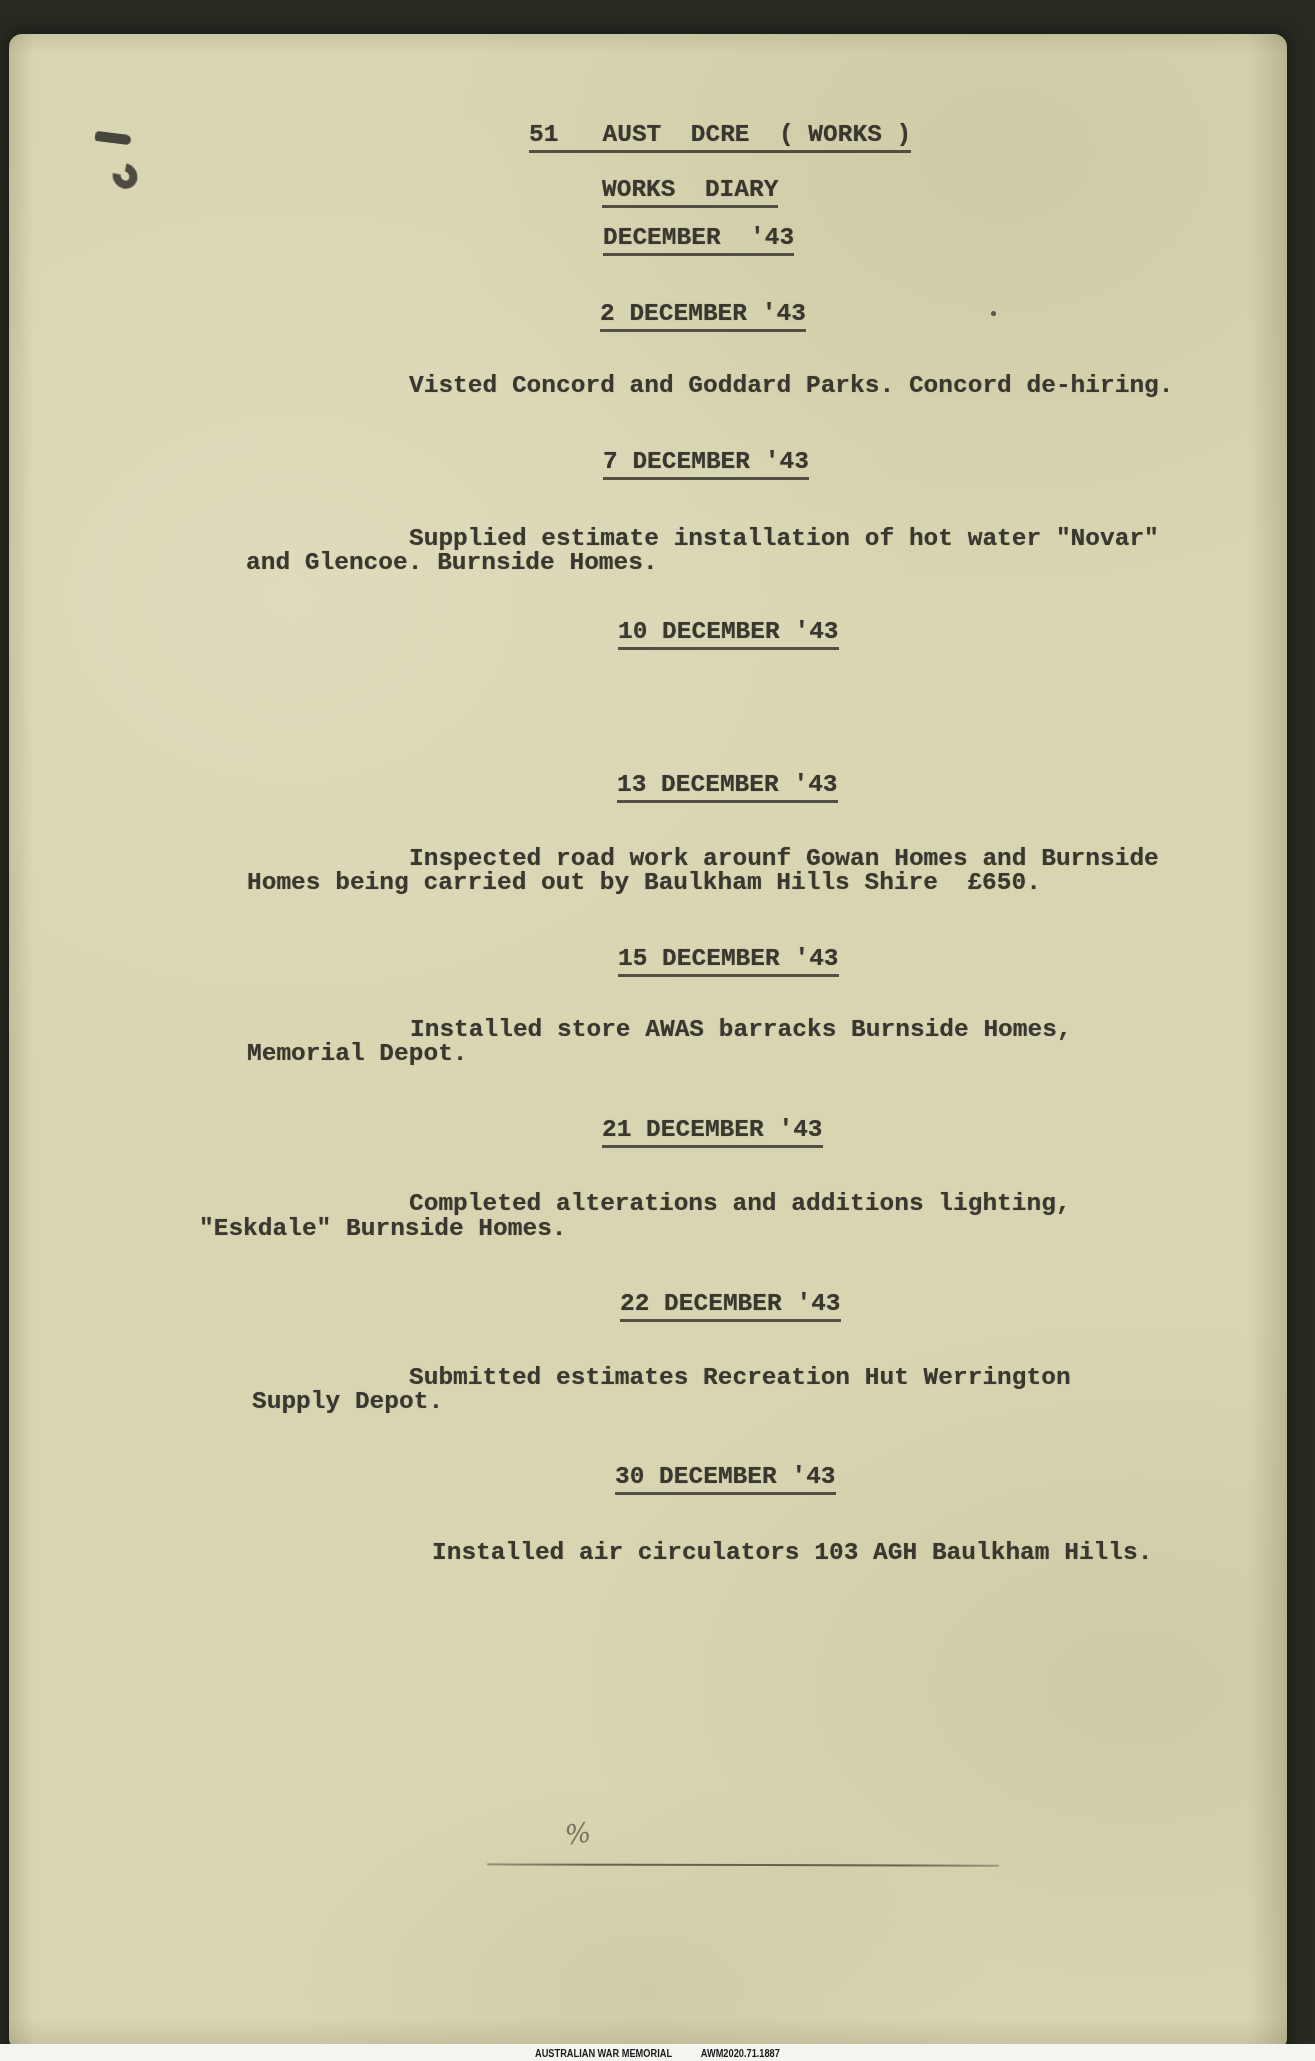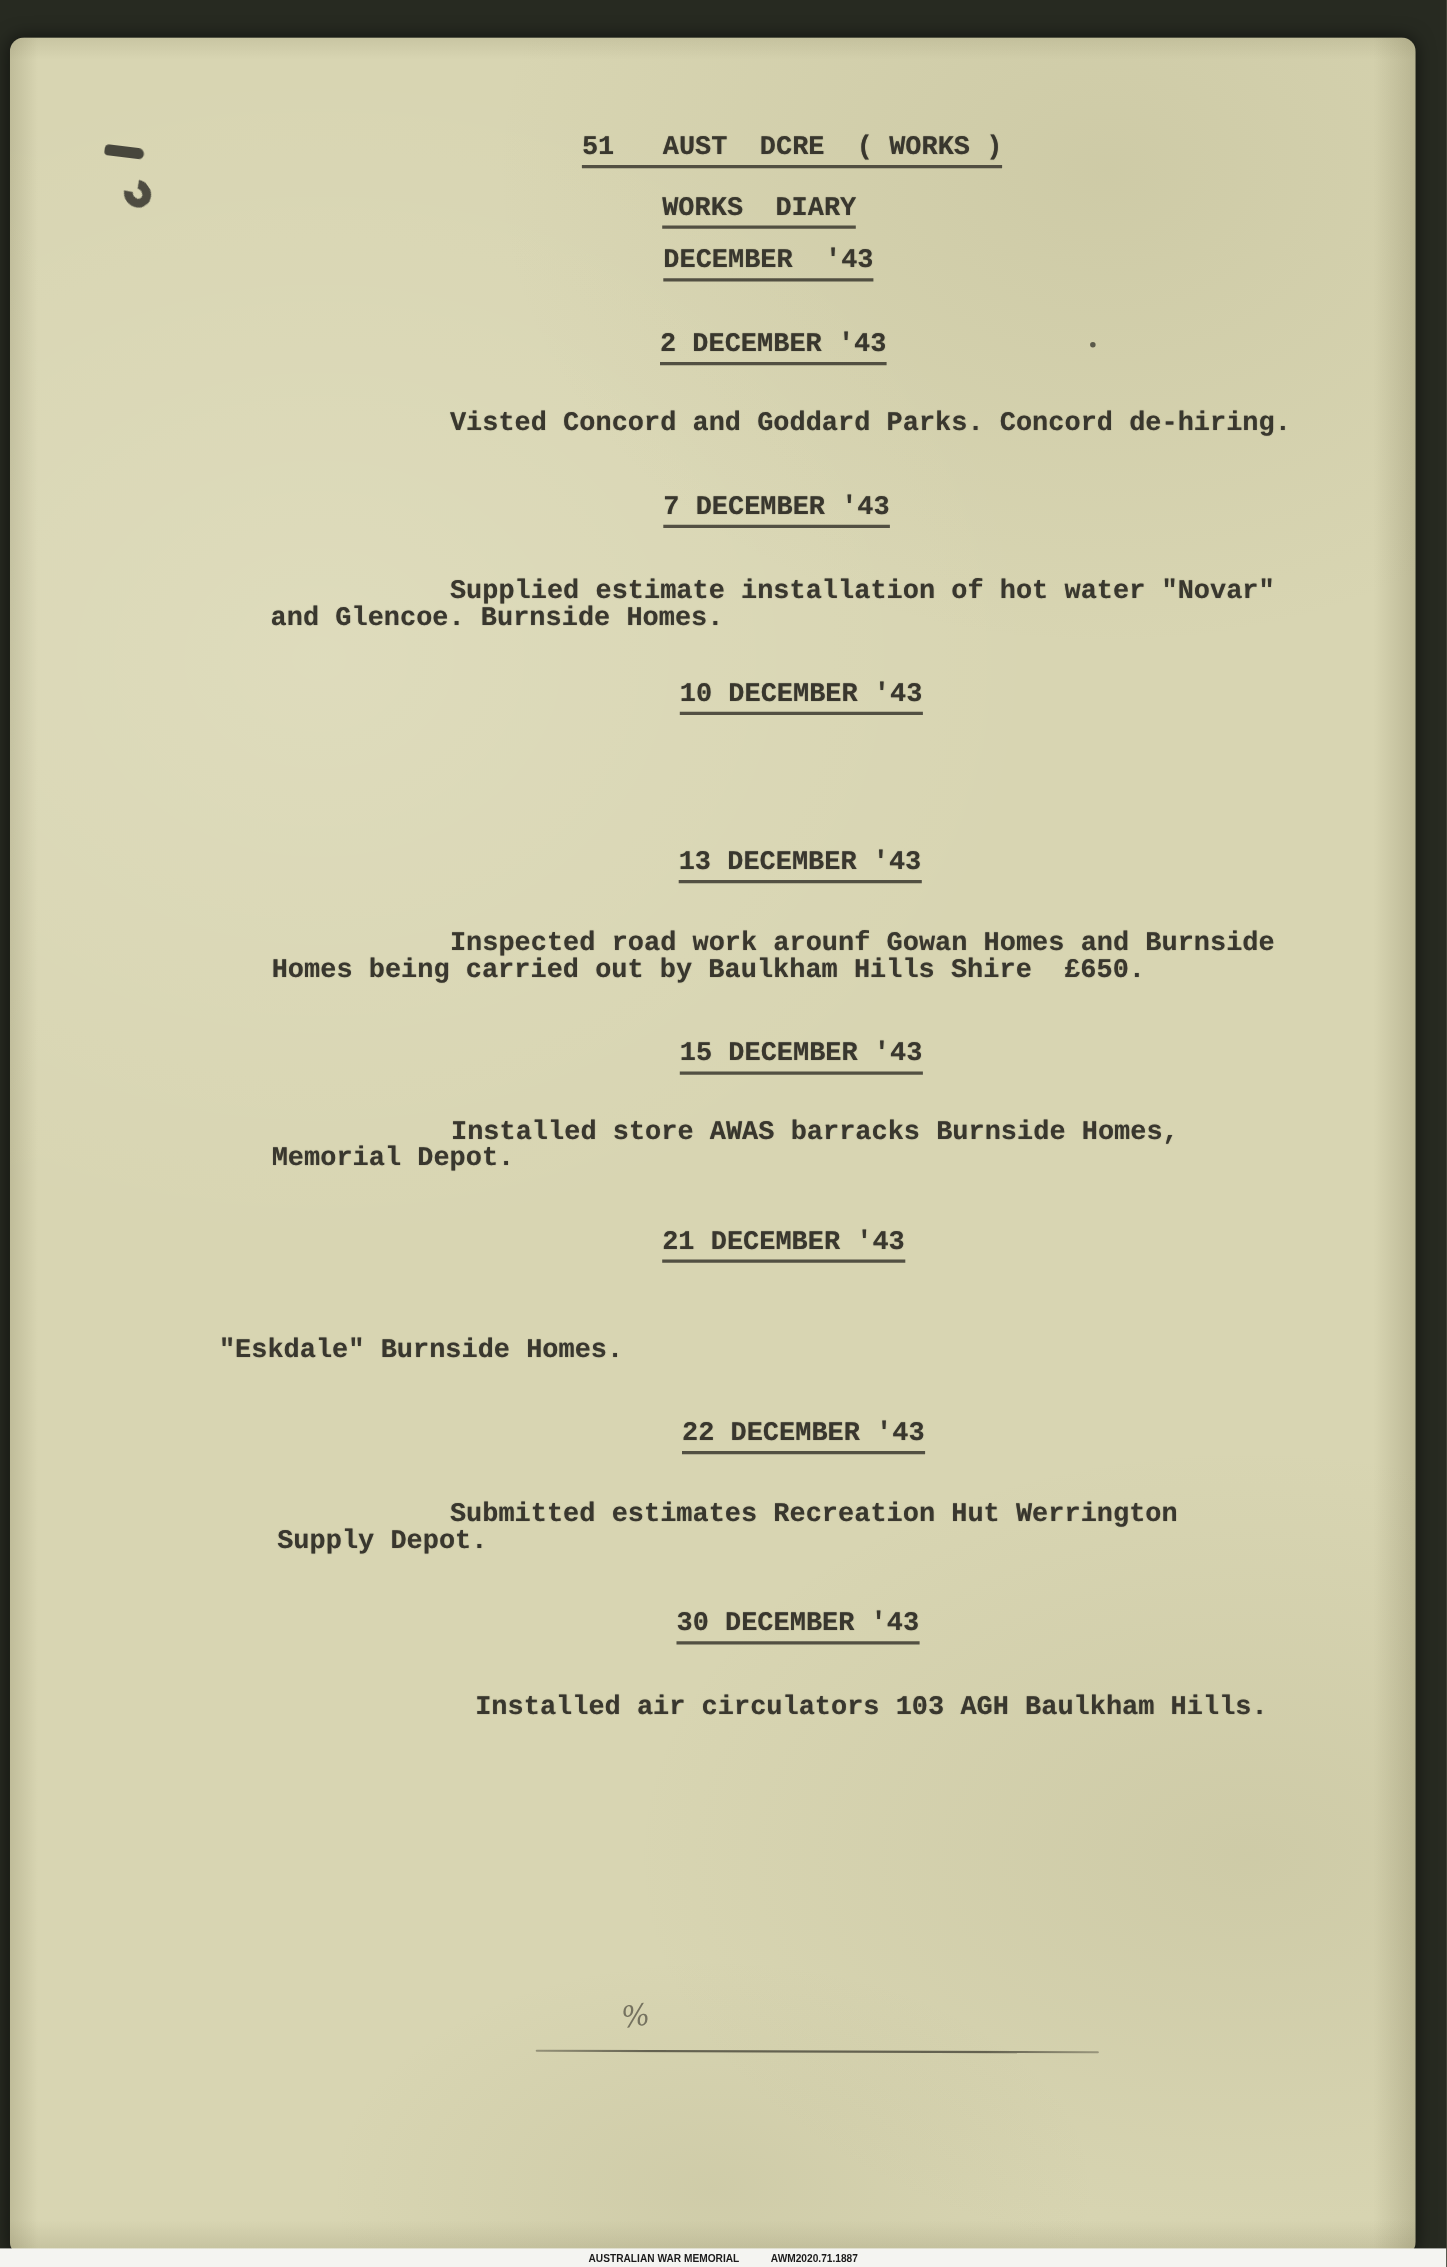--- a/index.html
+++ b/index.html
@@ -63,20 +63,21 @@
 
     <div class="heading" style="left:608px;top:738px">13 DECEMBER '43</div>
     <div class="line" style="left:400px;top:812px">Inspected road work arounf Gowan Homes and Burnside</div>
     <div class="line" style="left:238px;top:836px">Homes being carried out by Baulkham Hills Shire  £650.</div>
 
     <div class="heading" style="left:609px;top:912px">15 DECEMBER '43</div>
     <div class="line" style="left:401px;top:983px">Installed store AWAS barracks Burnside Homes,</div>
     <div class="line" style="left:238px;top:1007px">Memorial Depot.</div>
 
     <div class="heading" style="left:593px;top:1083px">21 DECEMBER '43</div>
+    <div class="line" style="left:400px;top:1157px">Completed alterations and additions lighting,</div>
     <div class="line" style="left:190px;top:1182px">"Eskdale" Burnside Homes.</div>
 
     <div class="heading" style="left:611px;top:1257px">22 DECEMBER '43</div>
     <div class="line" style="left:400px;top:1331px">Submitted estimates Recreation Hut Werrington</div>
     <div class="line" style="left:243px;top:1355px">Supply Depot.</div>
 
     <div class="heading" style="left:606px;top:1430px">30 DECEMBER '43</div>
     <div class="line" style="left:423px;top:1506px">Installed air circulators 103 AGH Baulkham Hills.</div>
 
     <div class="pencil-percent">%</div>

